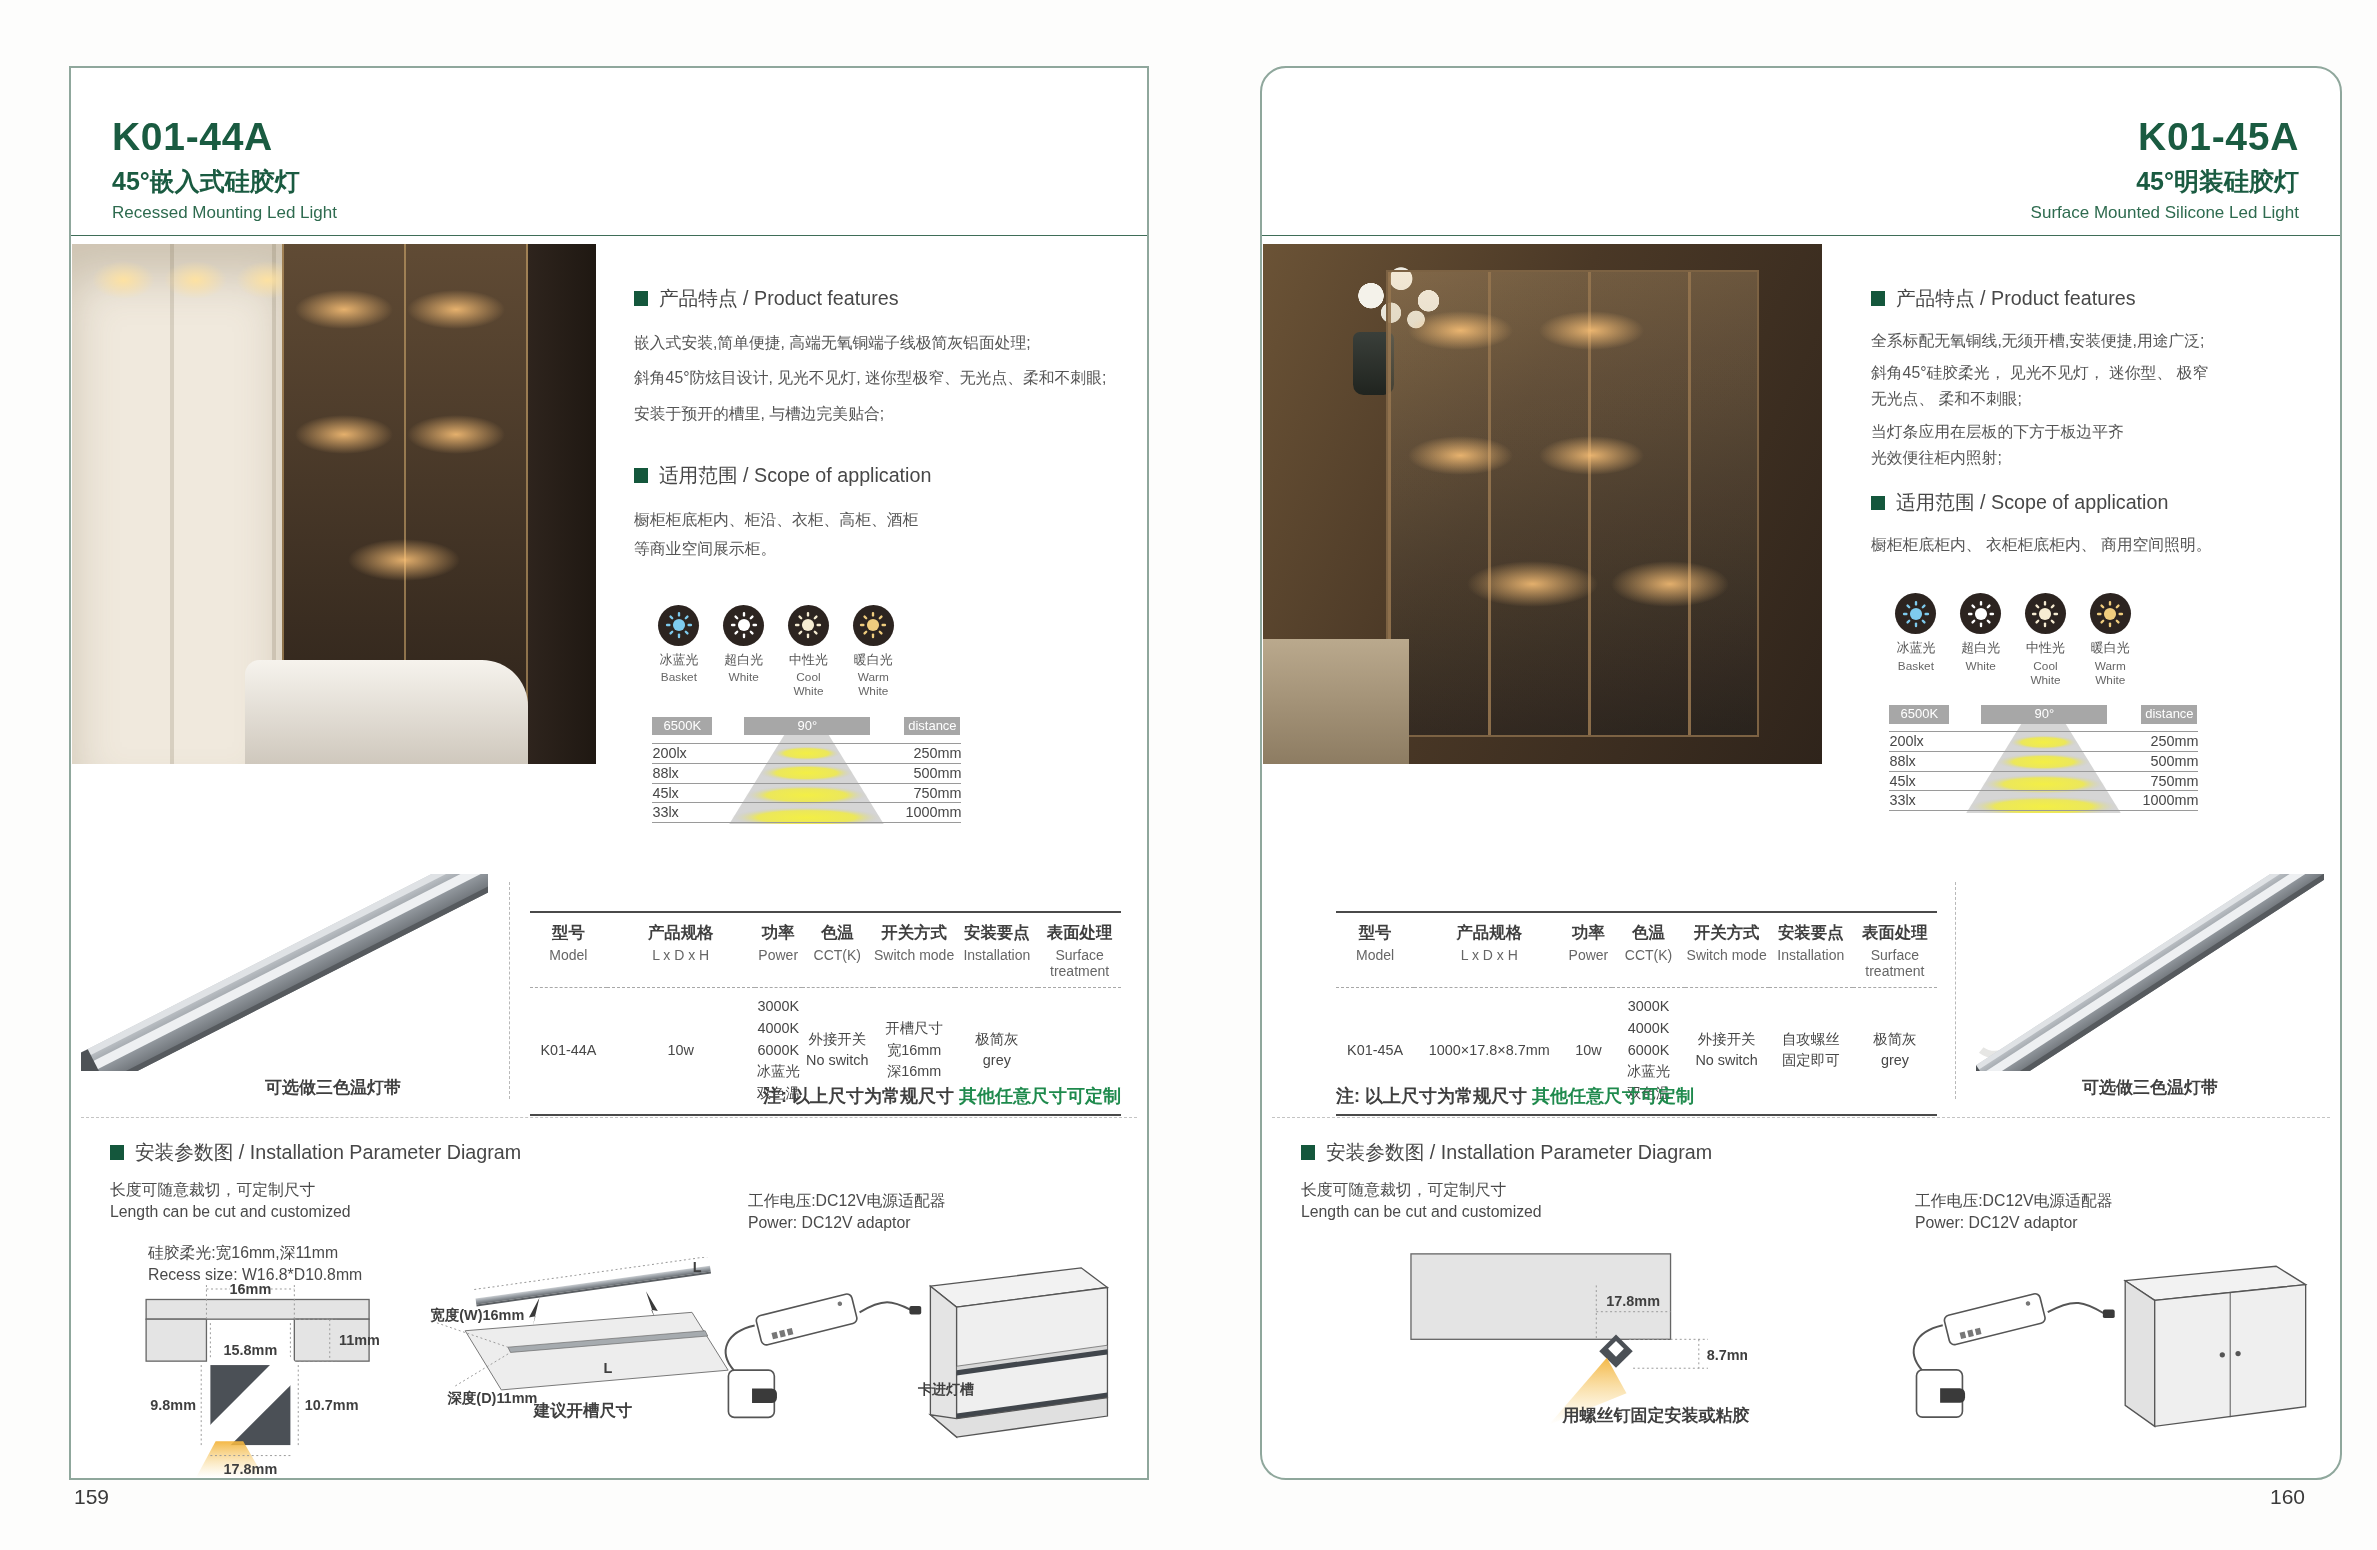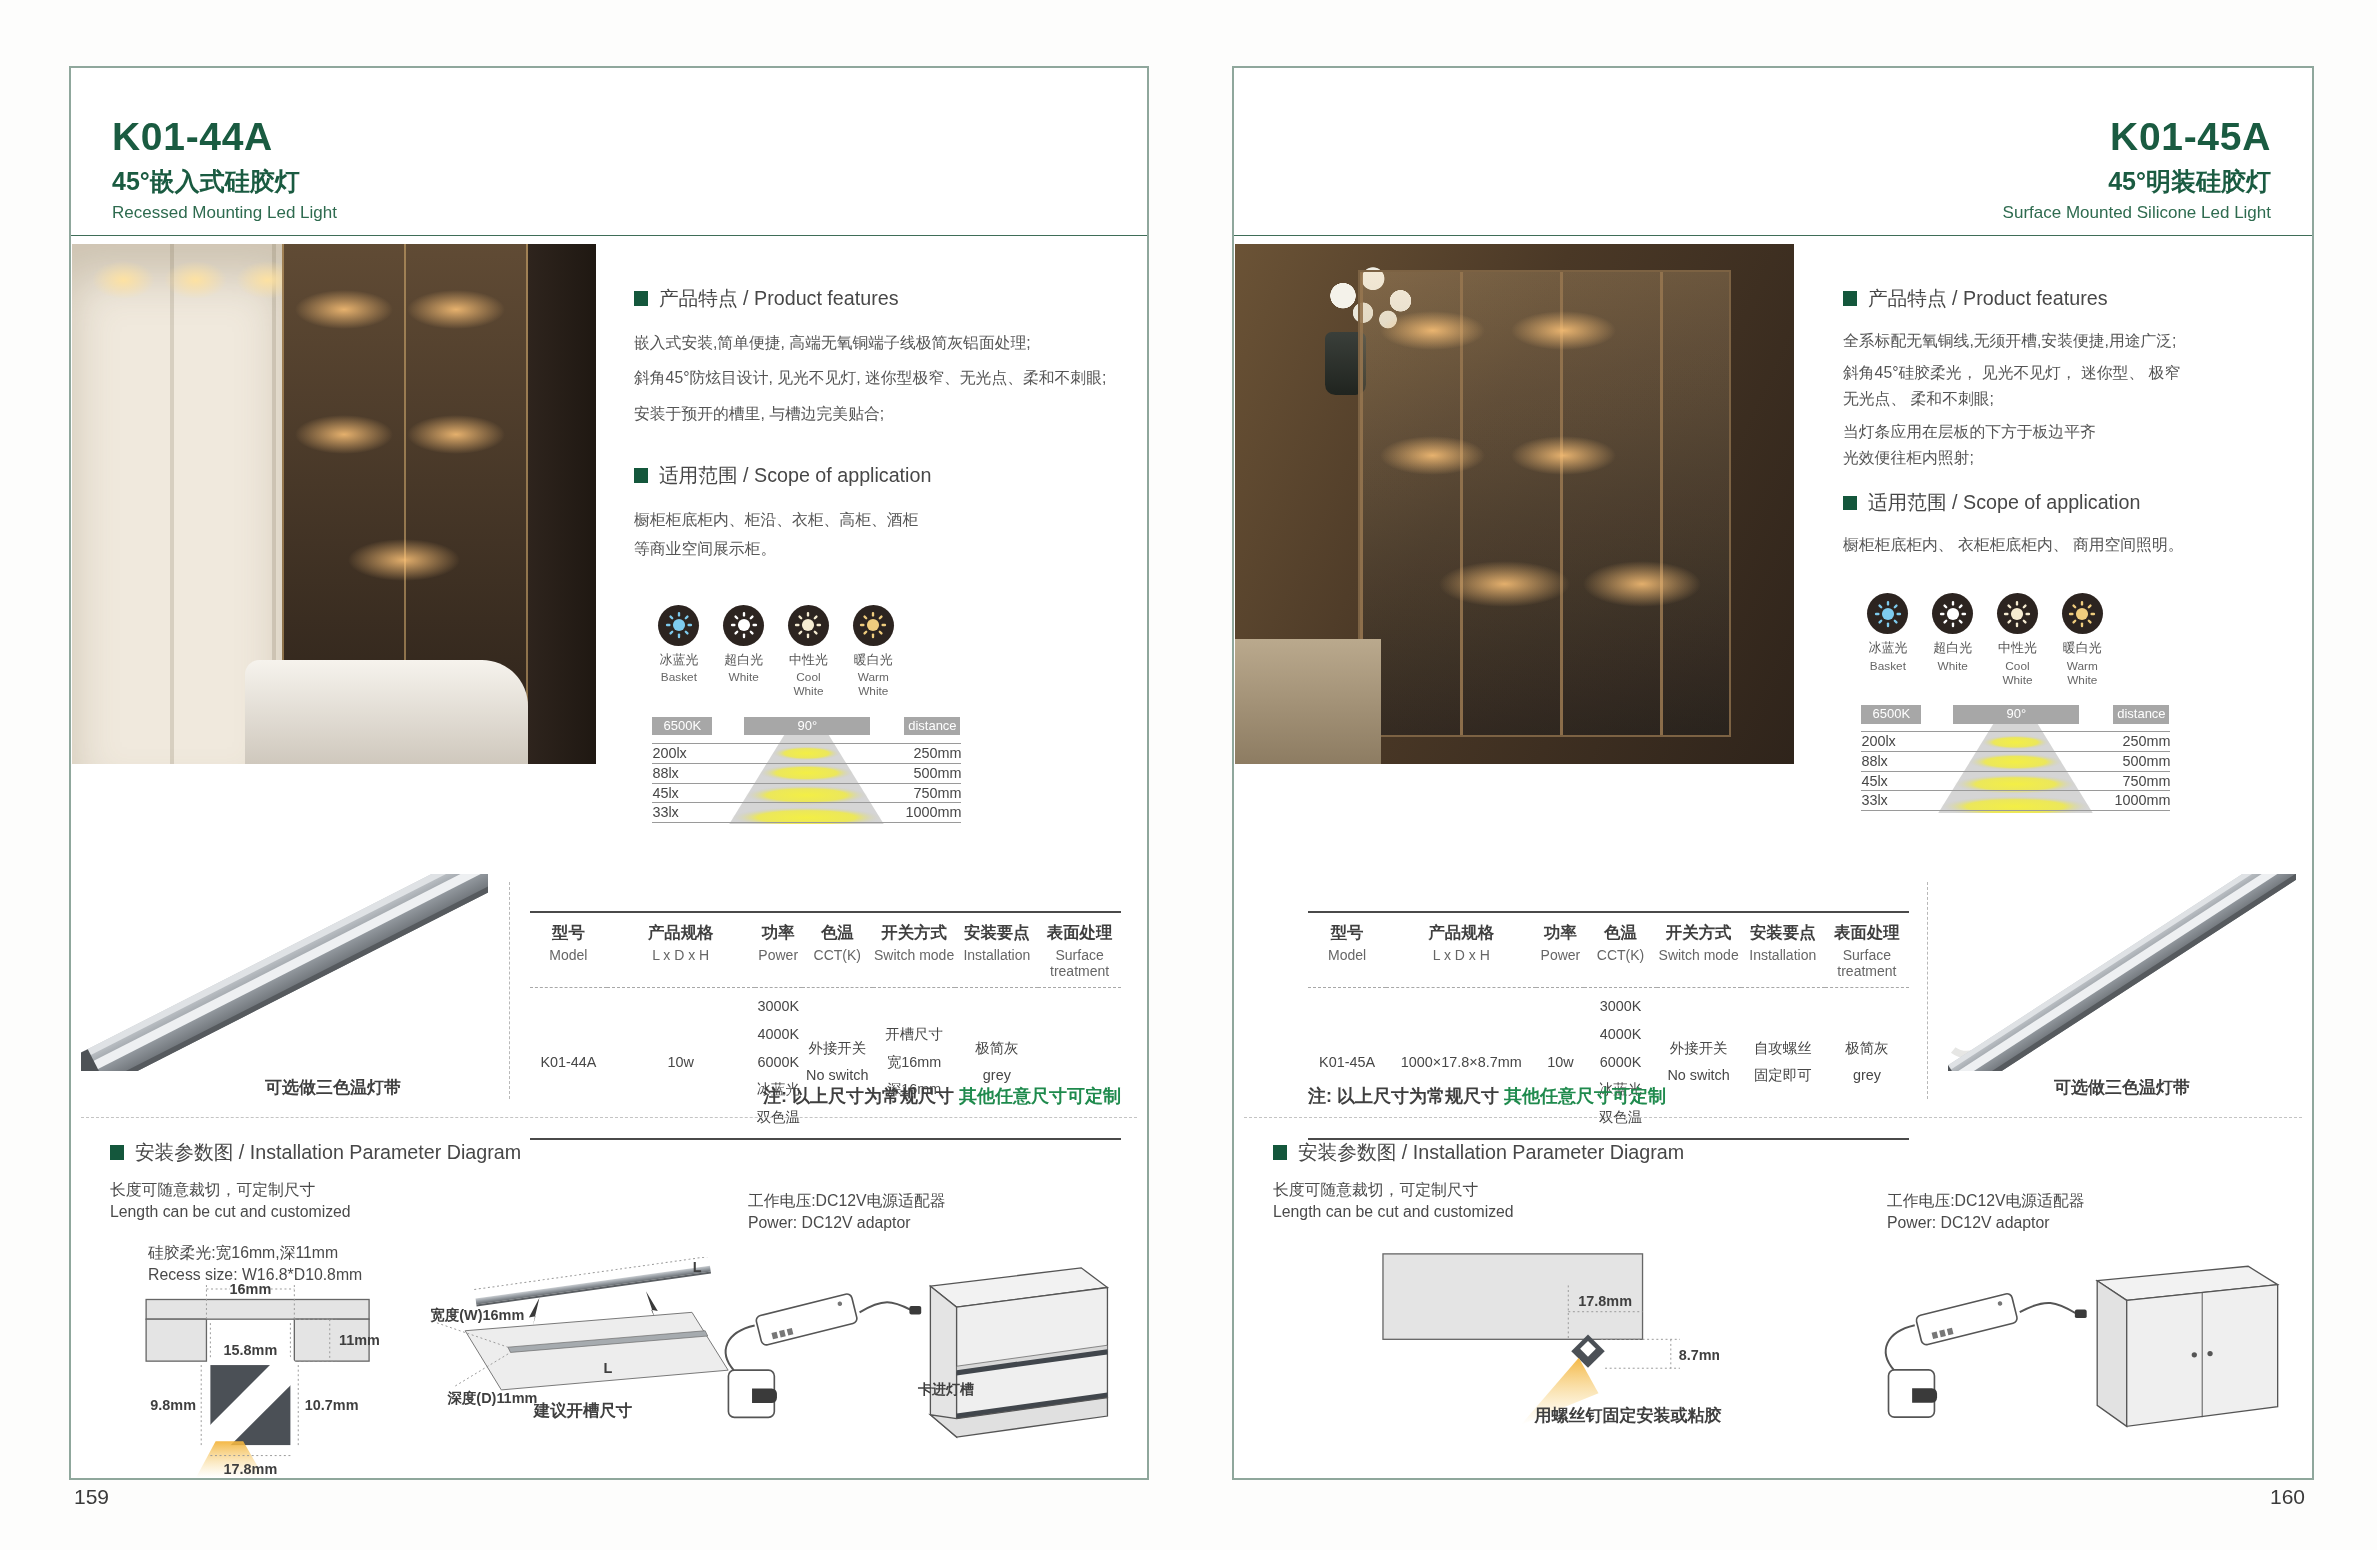--- a/index.html
+++ b/index.html
@@ -1,21 +1,21 @@
 <!DOCTYPE html>
 <html style="font-size:10.5px"><head>
 <meta charset="utf-8">
 <style>
   html,body{margin:0;padding:0;}
   body{width:2377px;height:1550px;position:relative;background:#fdfdfc;
        font-family:"Liberation Sans","DejaVu Sans",sans-serif;color:#474747;}
 
   .page{position:absolute;top:66px;height:1410px;background:#fff;border:2px solid #8fa79c;}
   #pageL{left:69px;width:1076px;}
-  #pageR{left:1232px;width:1078px;}
+  #pageR{left:1260px;width:1078px;border-radius:26px;}
 
   
   .titleblock{position:absolute;top:47px;}
   .titleblock.tleft{left:41px;}
   .titleblock.tright{right:41px;text-align:right;}
   .tb-model{font-size:39px;font-weight:bold;color:#1a5b41;letter-spacing:0.7px;}
   .tb-cn{font-size:25px;font-weight:bold;color:#1a5b41;margin-top:6px;}
   .tb-en{font-size:17px;color:#2e6b4f;margin-top:5.3px;}
   .header-rule{position:absolute;left:0;right:0;top:167px;height:1.3px;background:#3f6d58;}
 
@@ -101,21 +101,21 @@
 
   .spec{position:absolute;top:843px;}
   #pageL .spec{left:459px;width:591px;}
   #pageR .spec{left:74px;width:601px;}
   .spec-grid{display:grid;grid-template-columns:13% 25% 8% 12% 14% 14% 14%;
      border-top:2px solid #4a4a4a;border-bottom:2px solid #4a4a4a;}
   .hcell{text-align:center;padding:9.2px 0 7.9px;border-bottom:1.3px dashed #a8a8a8;}
   .h-cn{font-size:16.4px;font-weight:bold;color:#3f3f3f;}
   .h-en{font-size:14px;color:#666;margin-top:2.6px;}
   .bcell{text-align:center;padding:10.5px 0 11.8px;font-size:14.4px;color:#474747;line-height:17.7px;
-     display:flex;flex-direction:column;justify-content:center;gap:10px;}
+     display:flex;flex-direction:column;justify-content:center;gap:4px;}
 
   .note{position:absolute;top:1016px;font-size:18px;color:#3f3f3f;font-weight:bold;}
   .note .hl{color:#1f8a4d;}
   #pageL .note{left:459px;width:591px;text-align:right;}
   #pageR .note{left:74px;width:601px;text-align:left;}
   .hdash{position:absolute;left:9.8px;right:9.8px;top:1049px;border-top:1.3px dashed #c4c4c4;}
 
   
   .inst-head{position:absolute;left:39px;top:1071px;}
   .dual{position:absolute;font-size:15.8px;color:#4a4a4a;line-height:22px;}

